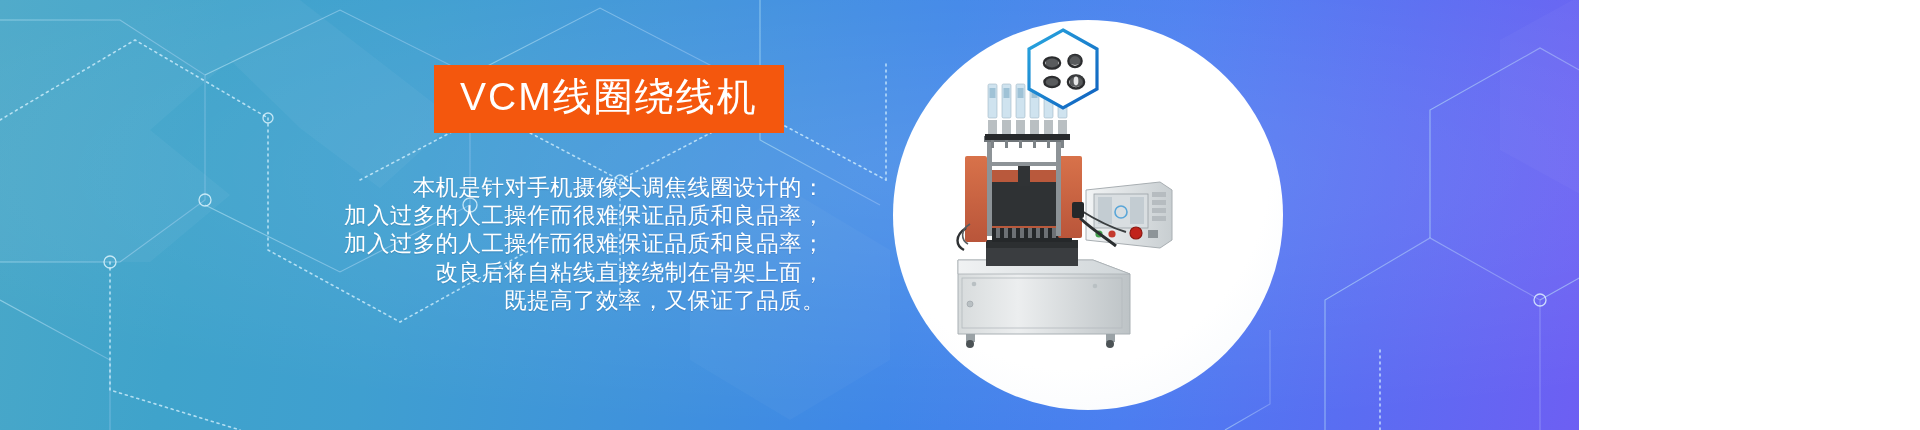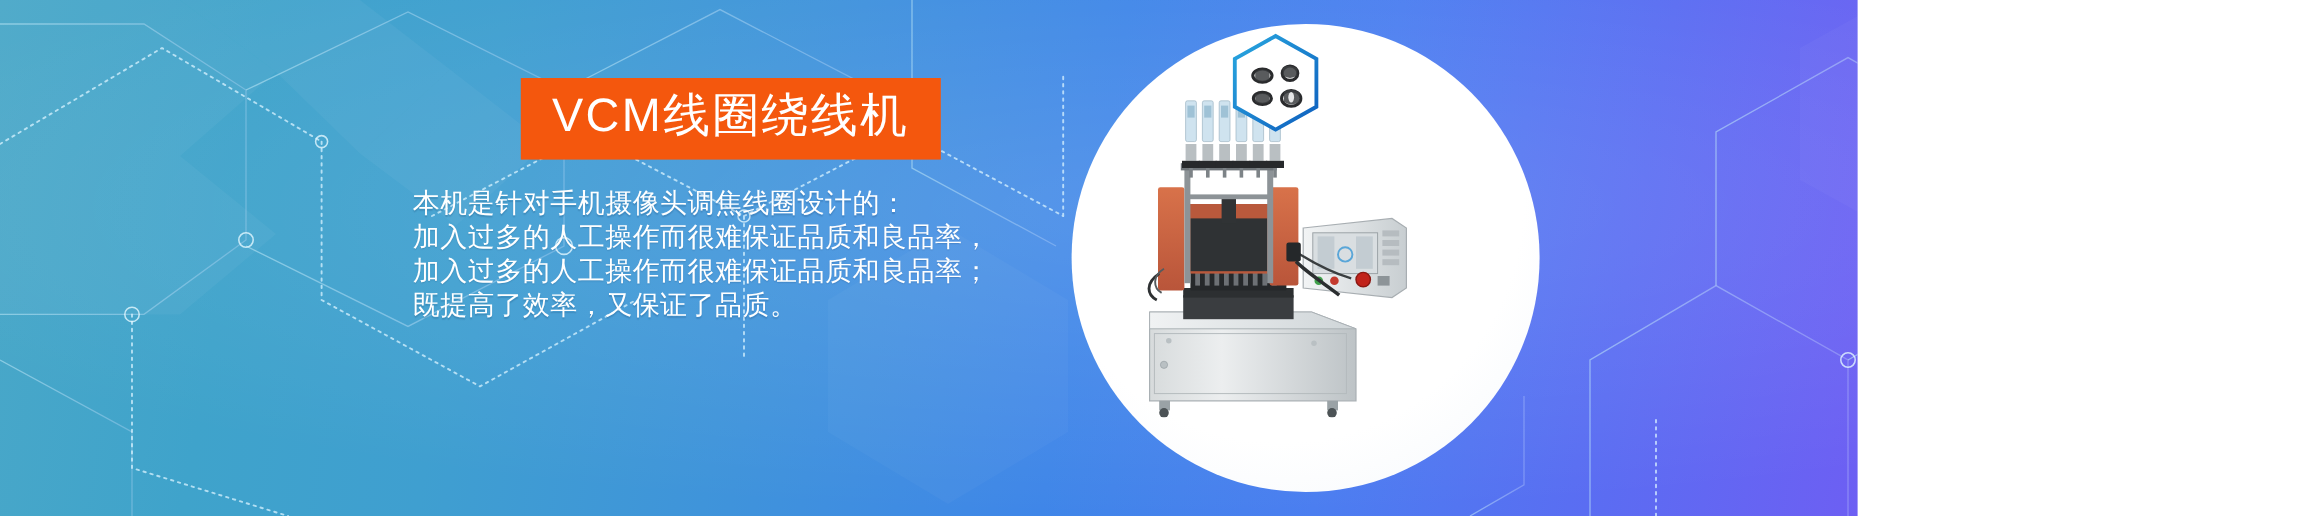--- a/index.html
+++ b/index.html
@@ -3,20 +3,21 @@
 <meta charset="utf-8">
 <style>
   html,body{margin:0;padding:0;}
   body{
     width:1920px;height:430px;overflow:hidden;
     font-family:"Liberation Sans","DejaVu Sans",sans-serif;
   }
   #banner{
     position:relative;width:1548px;height:430px;overflow:hidden;
     background:linear-gradient(100deg,#4aa8c8 0%,#3fa3cb 14%,#3f9fd0 26%,#3f93db 42%,#3f86e8 58%,#4b7ef0 72%,#5a6df2 86%,#6d5ff3 100%);
+    padding-left:31px;
   }
 
   
   .deco{position:absolute;inset:0;pointer-events:none;}
   .deco svg{display:block;width:1920px;height:430px;}
 
   
   #title-box{
     position:absolute;left:434px;top:65px;
     background:#f4570d;
@@ -26,27 +27,28 @@
   }
   #title-text{
     color:#ffffff;
     font-size:39px;
     line-height:44px;
     letter-spacing:2px;
     white-space:nowrap;
     font-weight:400;
   }
   #body-copy{
-    position:absolute;left:344px;top:156px;
+    position:absolute;left:344px;top:174px;
     color:#ffffff;
     font-size:22.5px;
     line-height:28.2px;
     letter-spacing:.4px;
     white-space:nowrap;
     text-shadow:0 1px 1px rgba(0,40,80,.18);
+    text-align:right;
   }
   #body-copy .ln{display:block;}
 
   
   #photo-disc{
     position:absolute;left:893px;top:20px;
     width:390px;height:390px;border-radius:50%;
     background:radial-gradient(circle at 45% 38%,#ffffff 0%,#ffffff 62%,#f3f7fb 100%);
   }
   #machine{
@@ -135,20 +137,21 @@
   </div>
 
   <div id="title-box">
     <div id="title-text">VCM线圈绕线机</div>
   </div>
 
   <div id="body-copy">
     <span class="ln">本机是针对手机摄像头调焦线圈设计的：</span>
     <span class="ln">加入过多的人工操作而很难保证品质和良品率，</span>
     <span class="ln">加入过多的人工操作而很难保证品质和良品率；</span>
+    <span class="ln">改良后将自粘线直接绕制在骨架上面，</span>
     <span class="ln">既提高了效率，又保证了品质。</span>
   </div>
 
   <div id="photo-disc"></div>
 
   <div id="machine">
     <svg viewBox="0 0 260 270" xmlns="http://www.w3.org/2000/svg">
       <defs>
         <linearGradient id="cab" x1="0" y1="0" x2="1" y2="0">
           <stop offset="0" stop-color="#d7dbdc"></stop>

